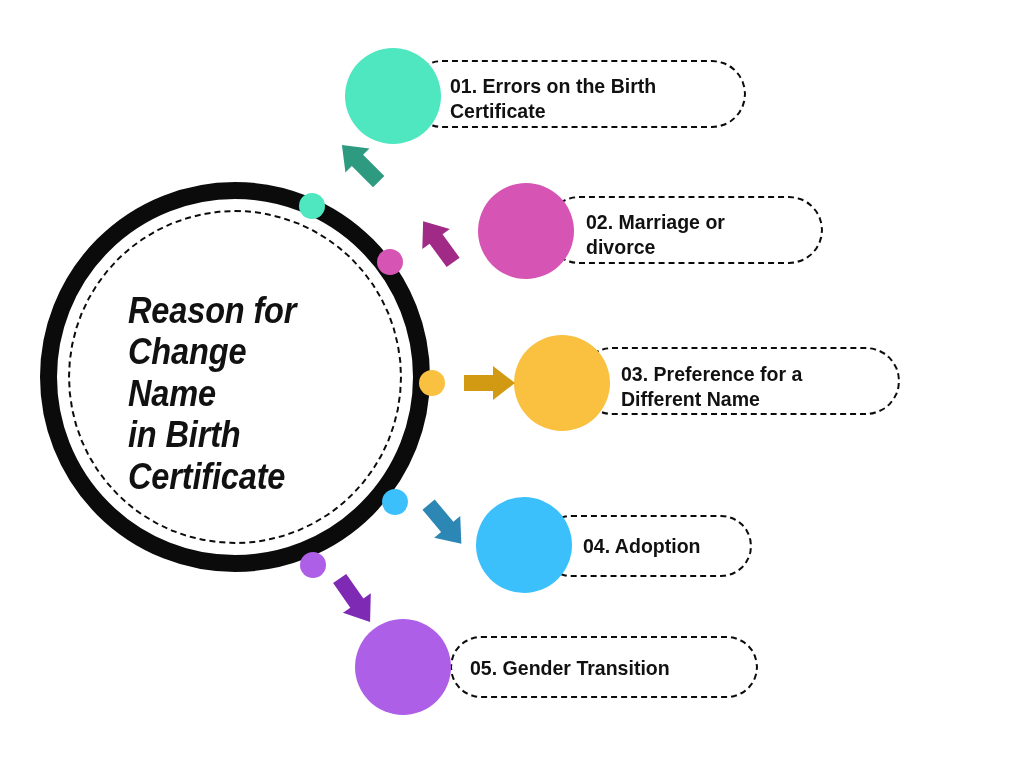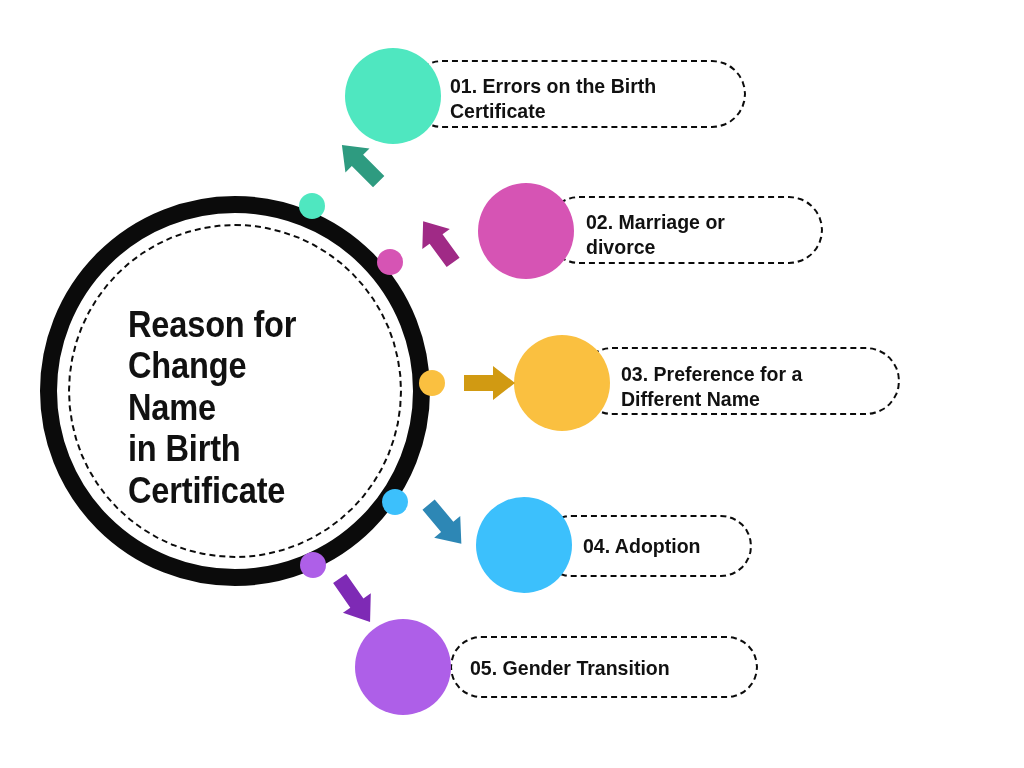--- a/index.html
+++ b/index.html
@@ -17,23 +17,24 @@
     position: relative;
     width: 1024px;
     height: 768px;
     background: #ffffff;
   }
 
   
   .hub {
     position: absolute;
     left: 40px;
-    top: 196px;
+    top: 182px;
     width: 390px;
     height: 390px;
+    font-style: italic;
   }
   .hub-ring {
     position: absolute;
     inset: 0;
     border-radius: 50%;
     border: 17px solid #0b0b0b;
     box-sizing: border-box;
   }
   .hub-dashed {
     position: absolute;

